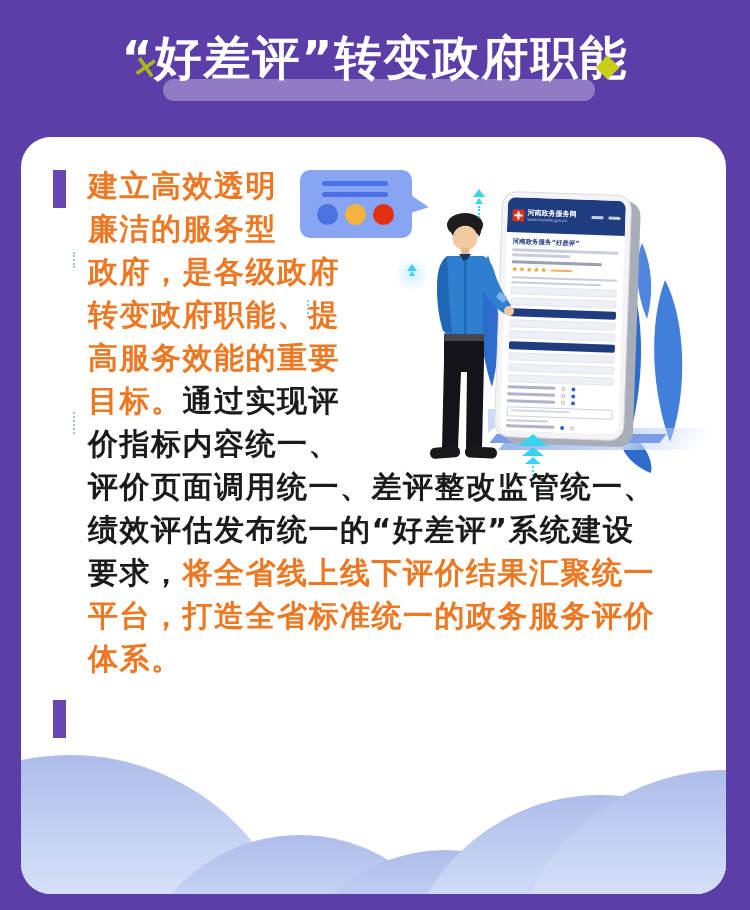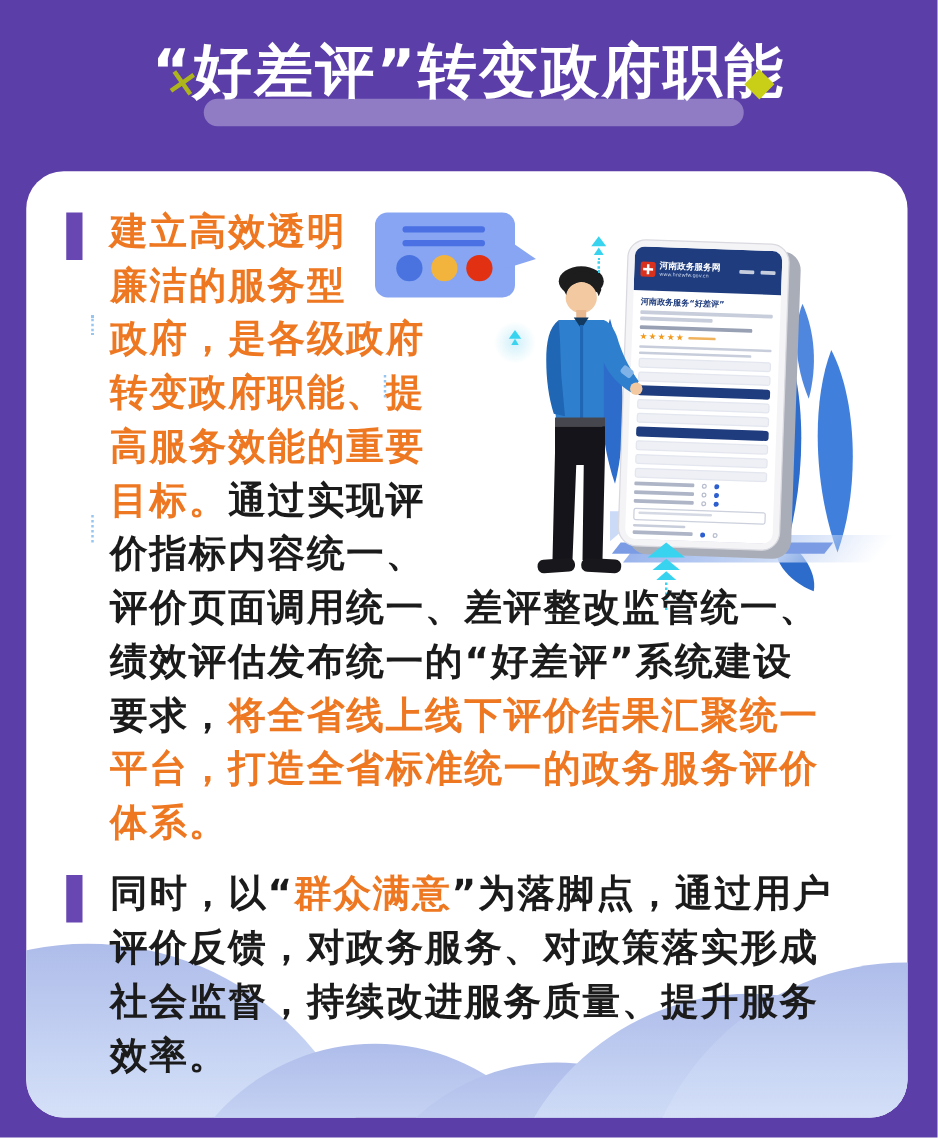--- a/index.html
+++ b/index.html
@@ -262,17 +262,13 @@
 高服务效能的重要
 目标。</span><span class="seg-black">通过实现评
 价指标内容统一、
 评价页面调用统一、差评整改监管统一、
 绩效评估发布统一的“好差评”系统建设
 要求，</span><span class="seg-orange">将全省线上线下评价结果汇聚统一
 平台，打造全省标准统一的政务服务评价
 体系。</span></div>
 
   <div class="bullet b2"></div>
-  <div class="para p2"><span class="seg-black">同时，以“</span><span class="seg-orange">群众满意</span><span class="seg-black">”为落脚点，通过用户
-评价反馈，对政务服务、对政策落实形成
-社会监督，持续改进服务质量、提升服务
-效率。</span></div>
 </div>
 
 </body></html>

